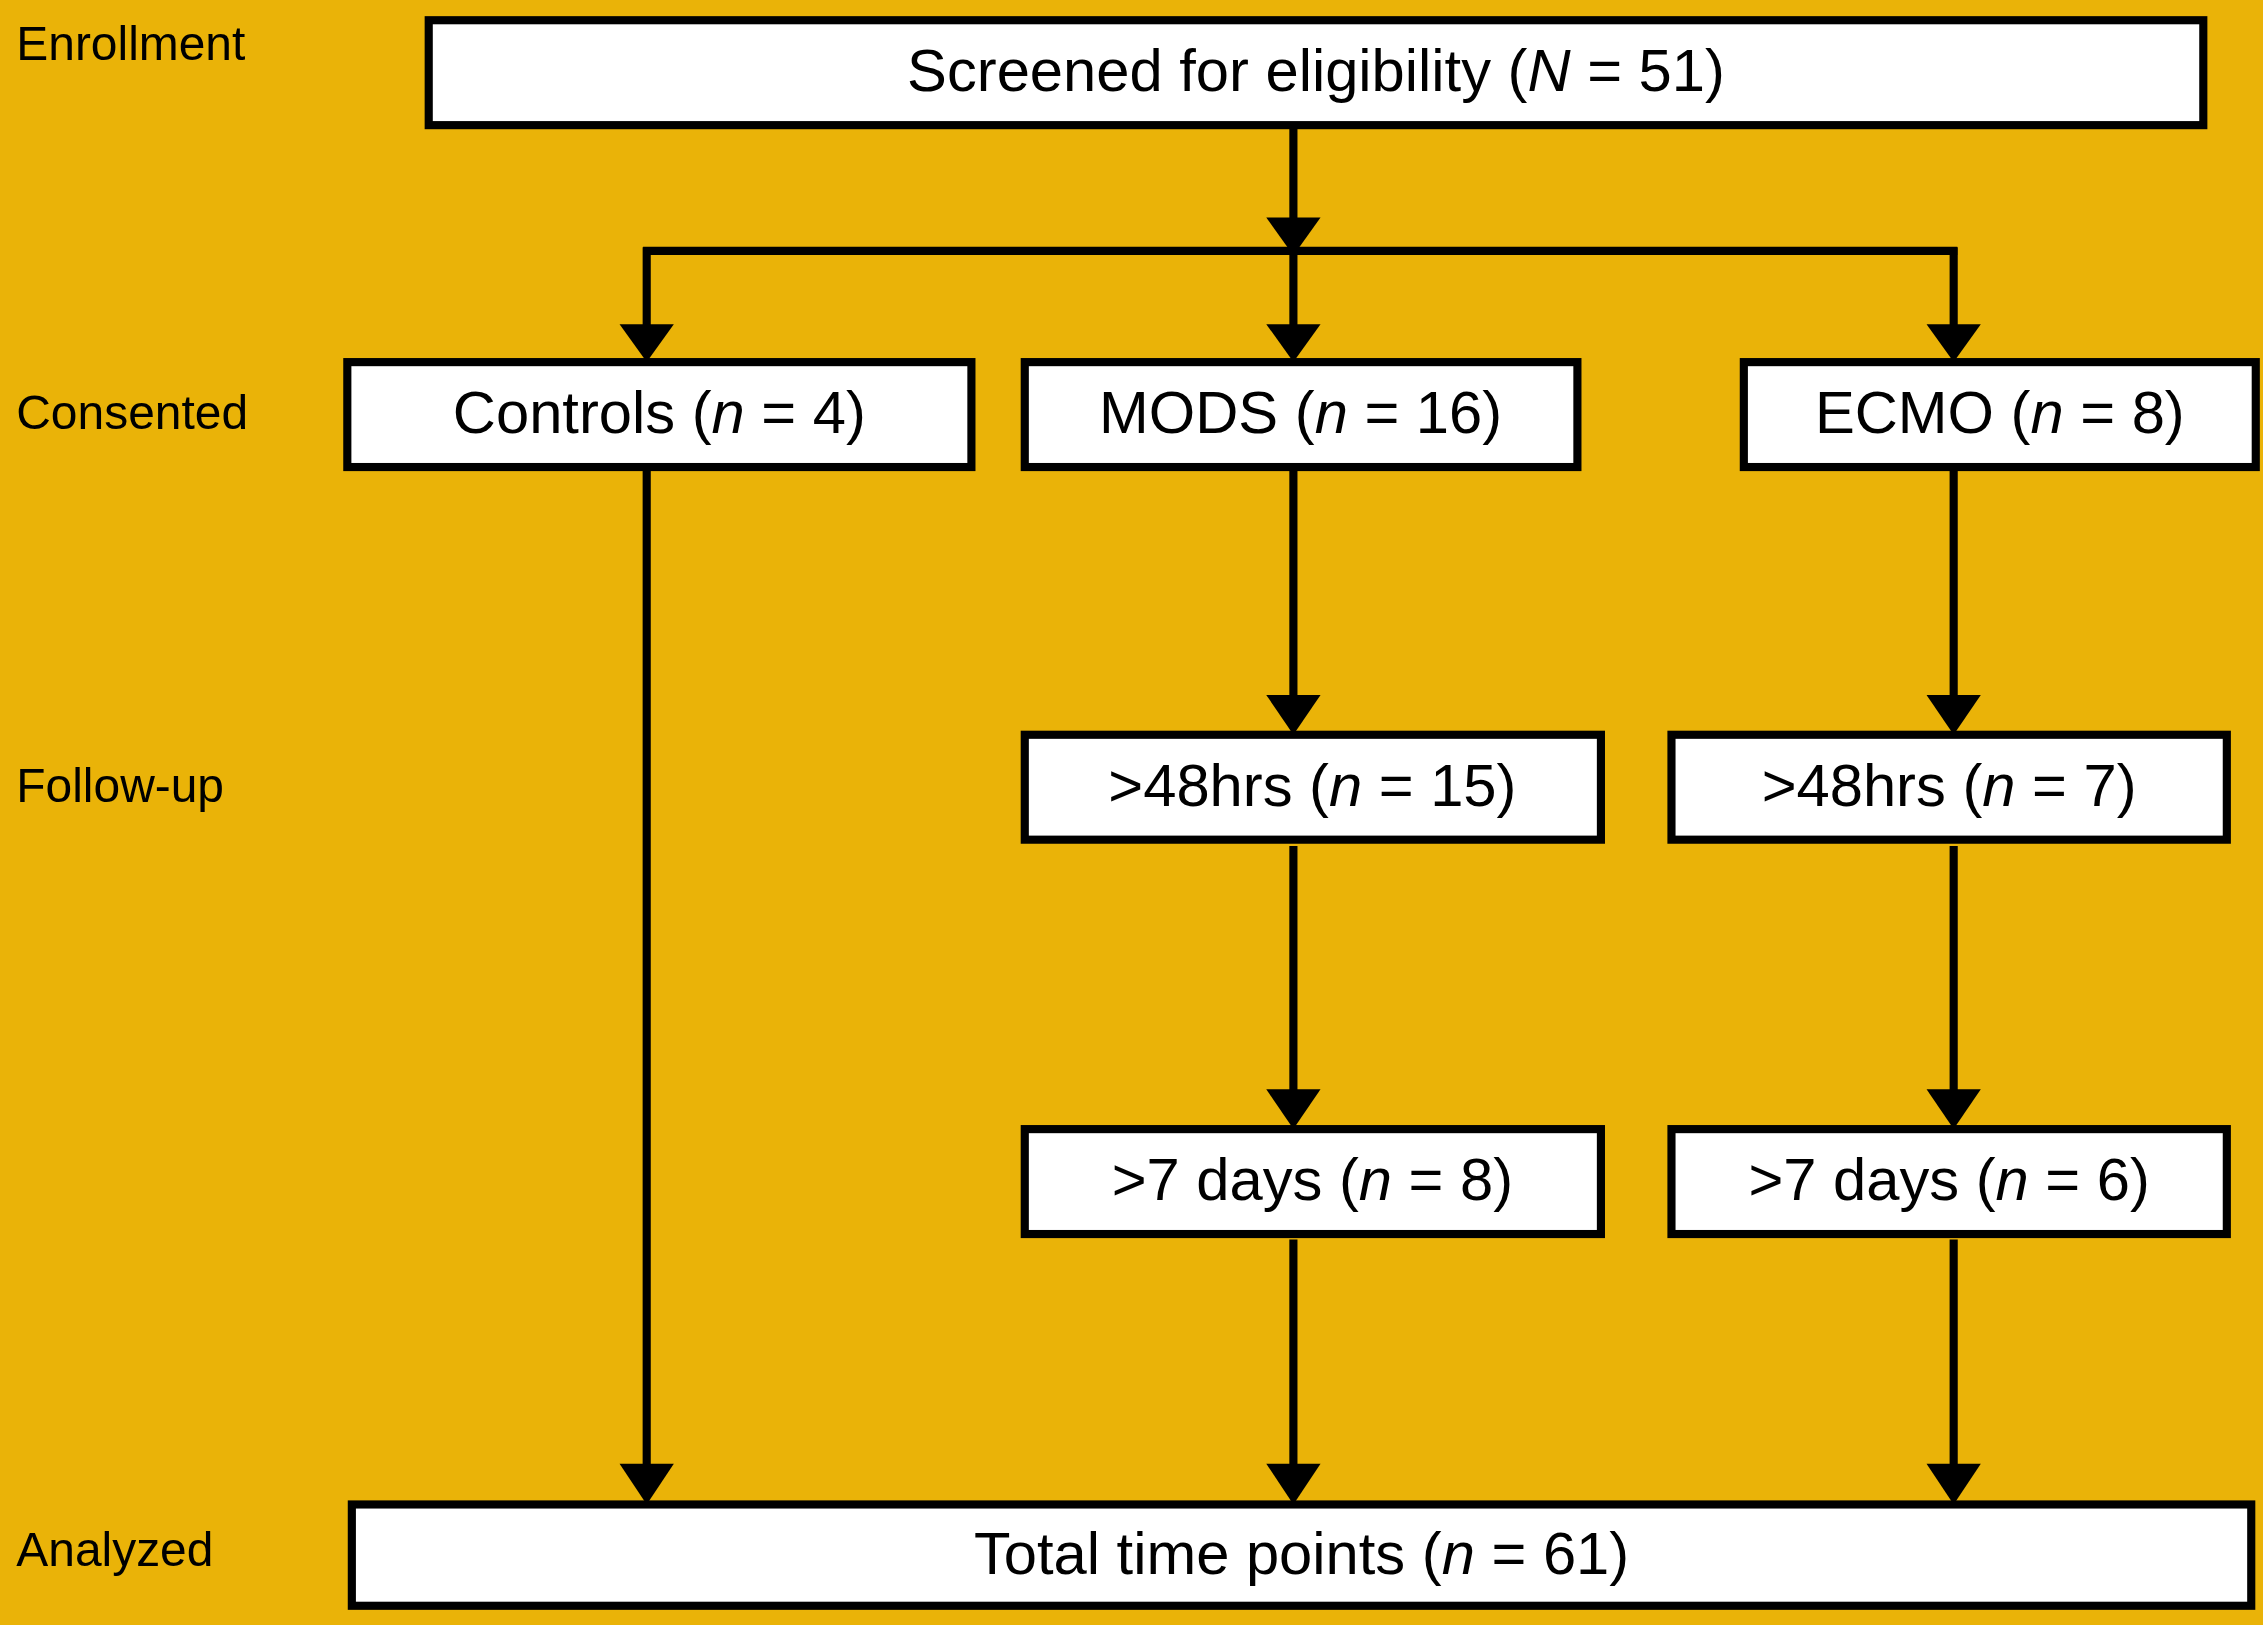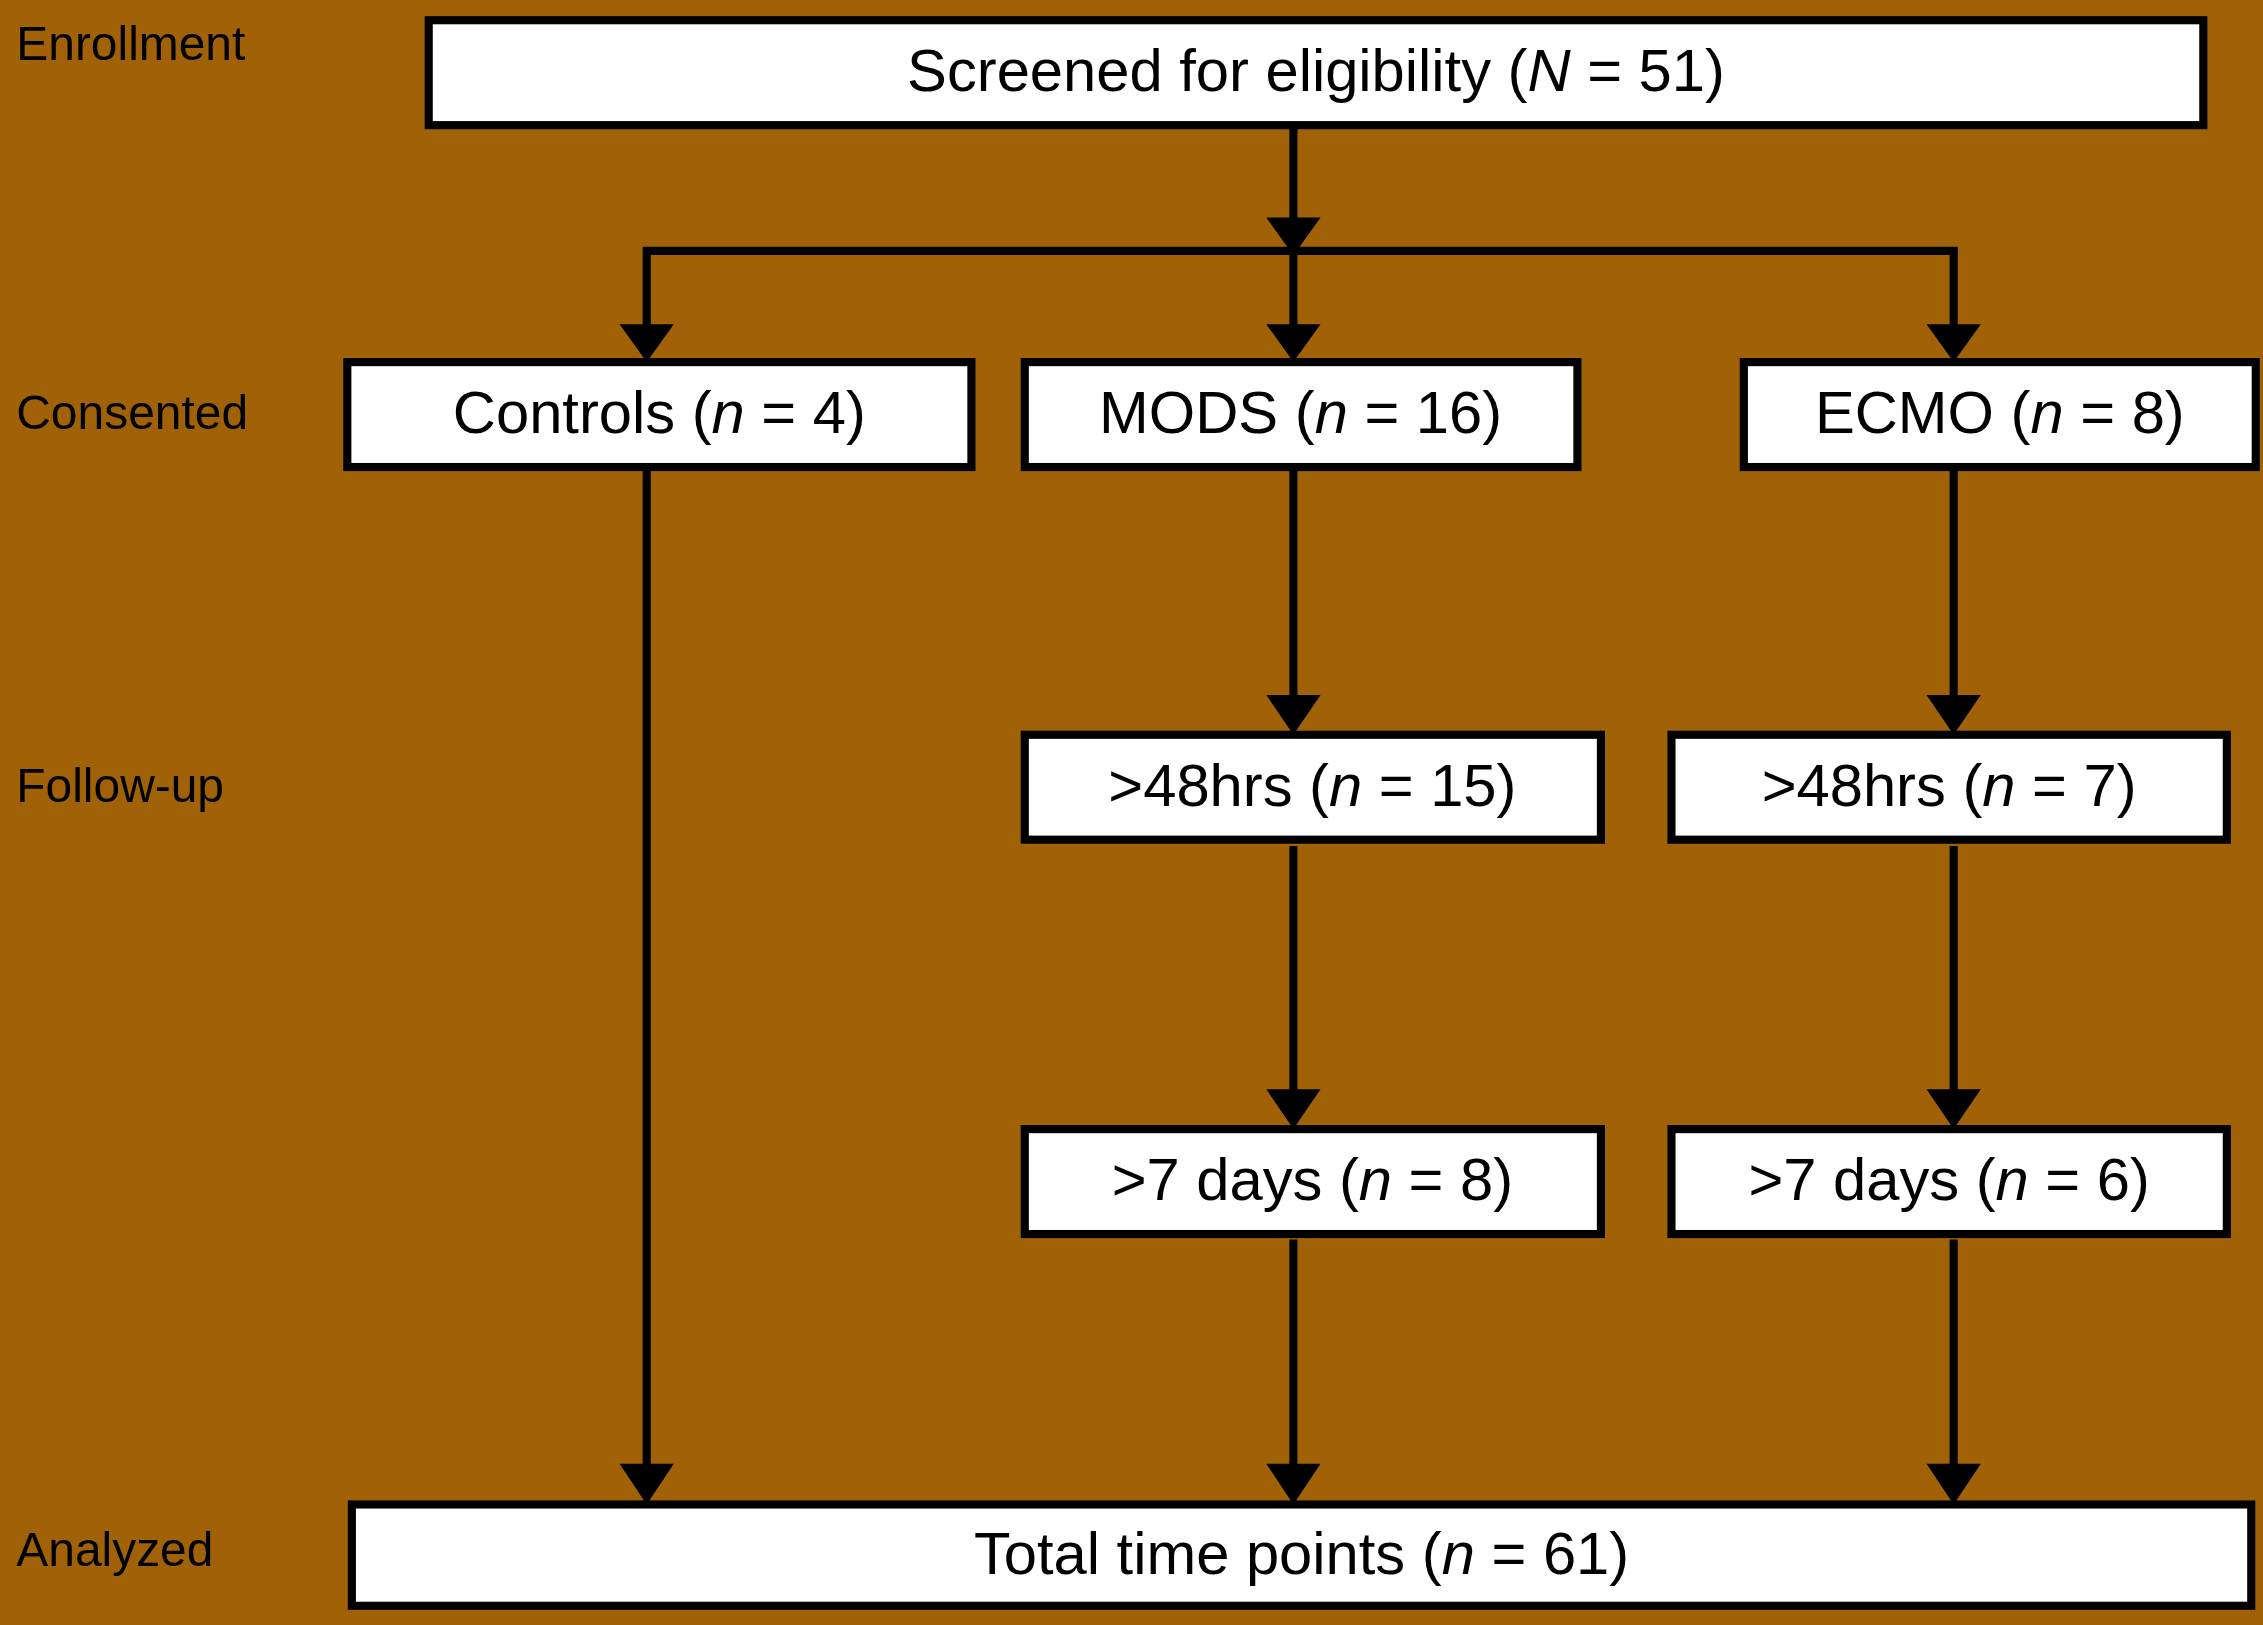--- a/index.html
+++ b/index.html
@@ -8,21 +8,21 @@
     background: #ffffff;
   }
   body {
     font-family: "Liberation Sans", sans-serif;
     color: #000000;
   }
   #stage {
     position: relative;
     width: 2263px;
     height: 1626px;
-    background: #a16207;
+    background: #eab308;
     overflow: hidden;
   }
   #flow {
     position: absolute;
     top: 0;
     left: 0;
     width: 2263px;
     height: 1626px;
     display: block;
   }

